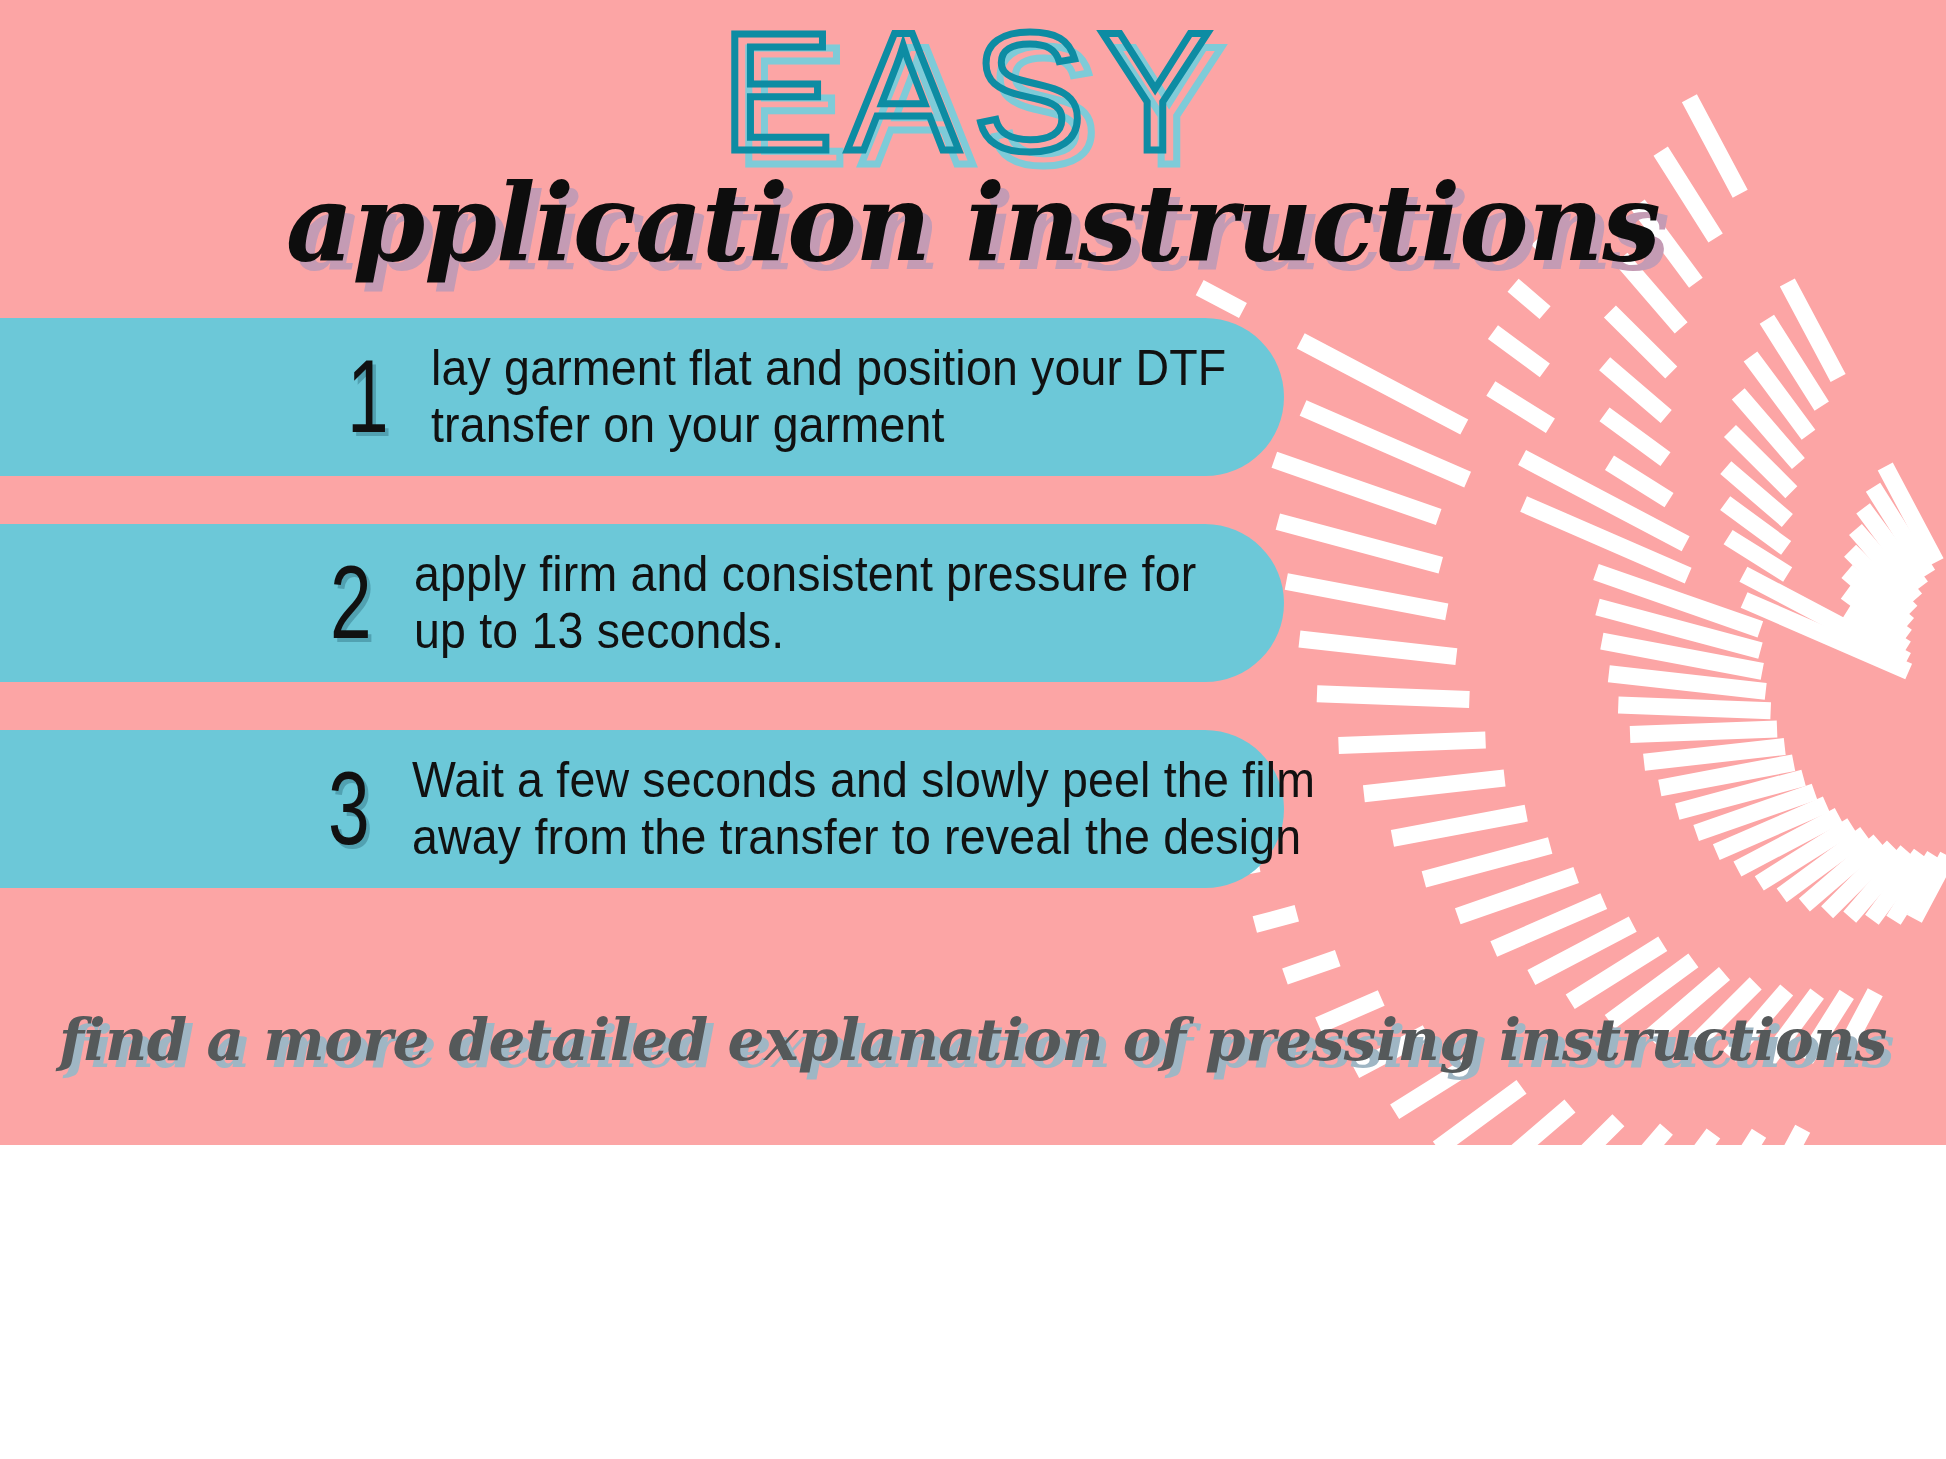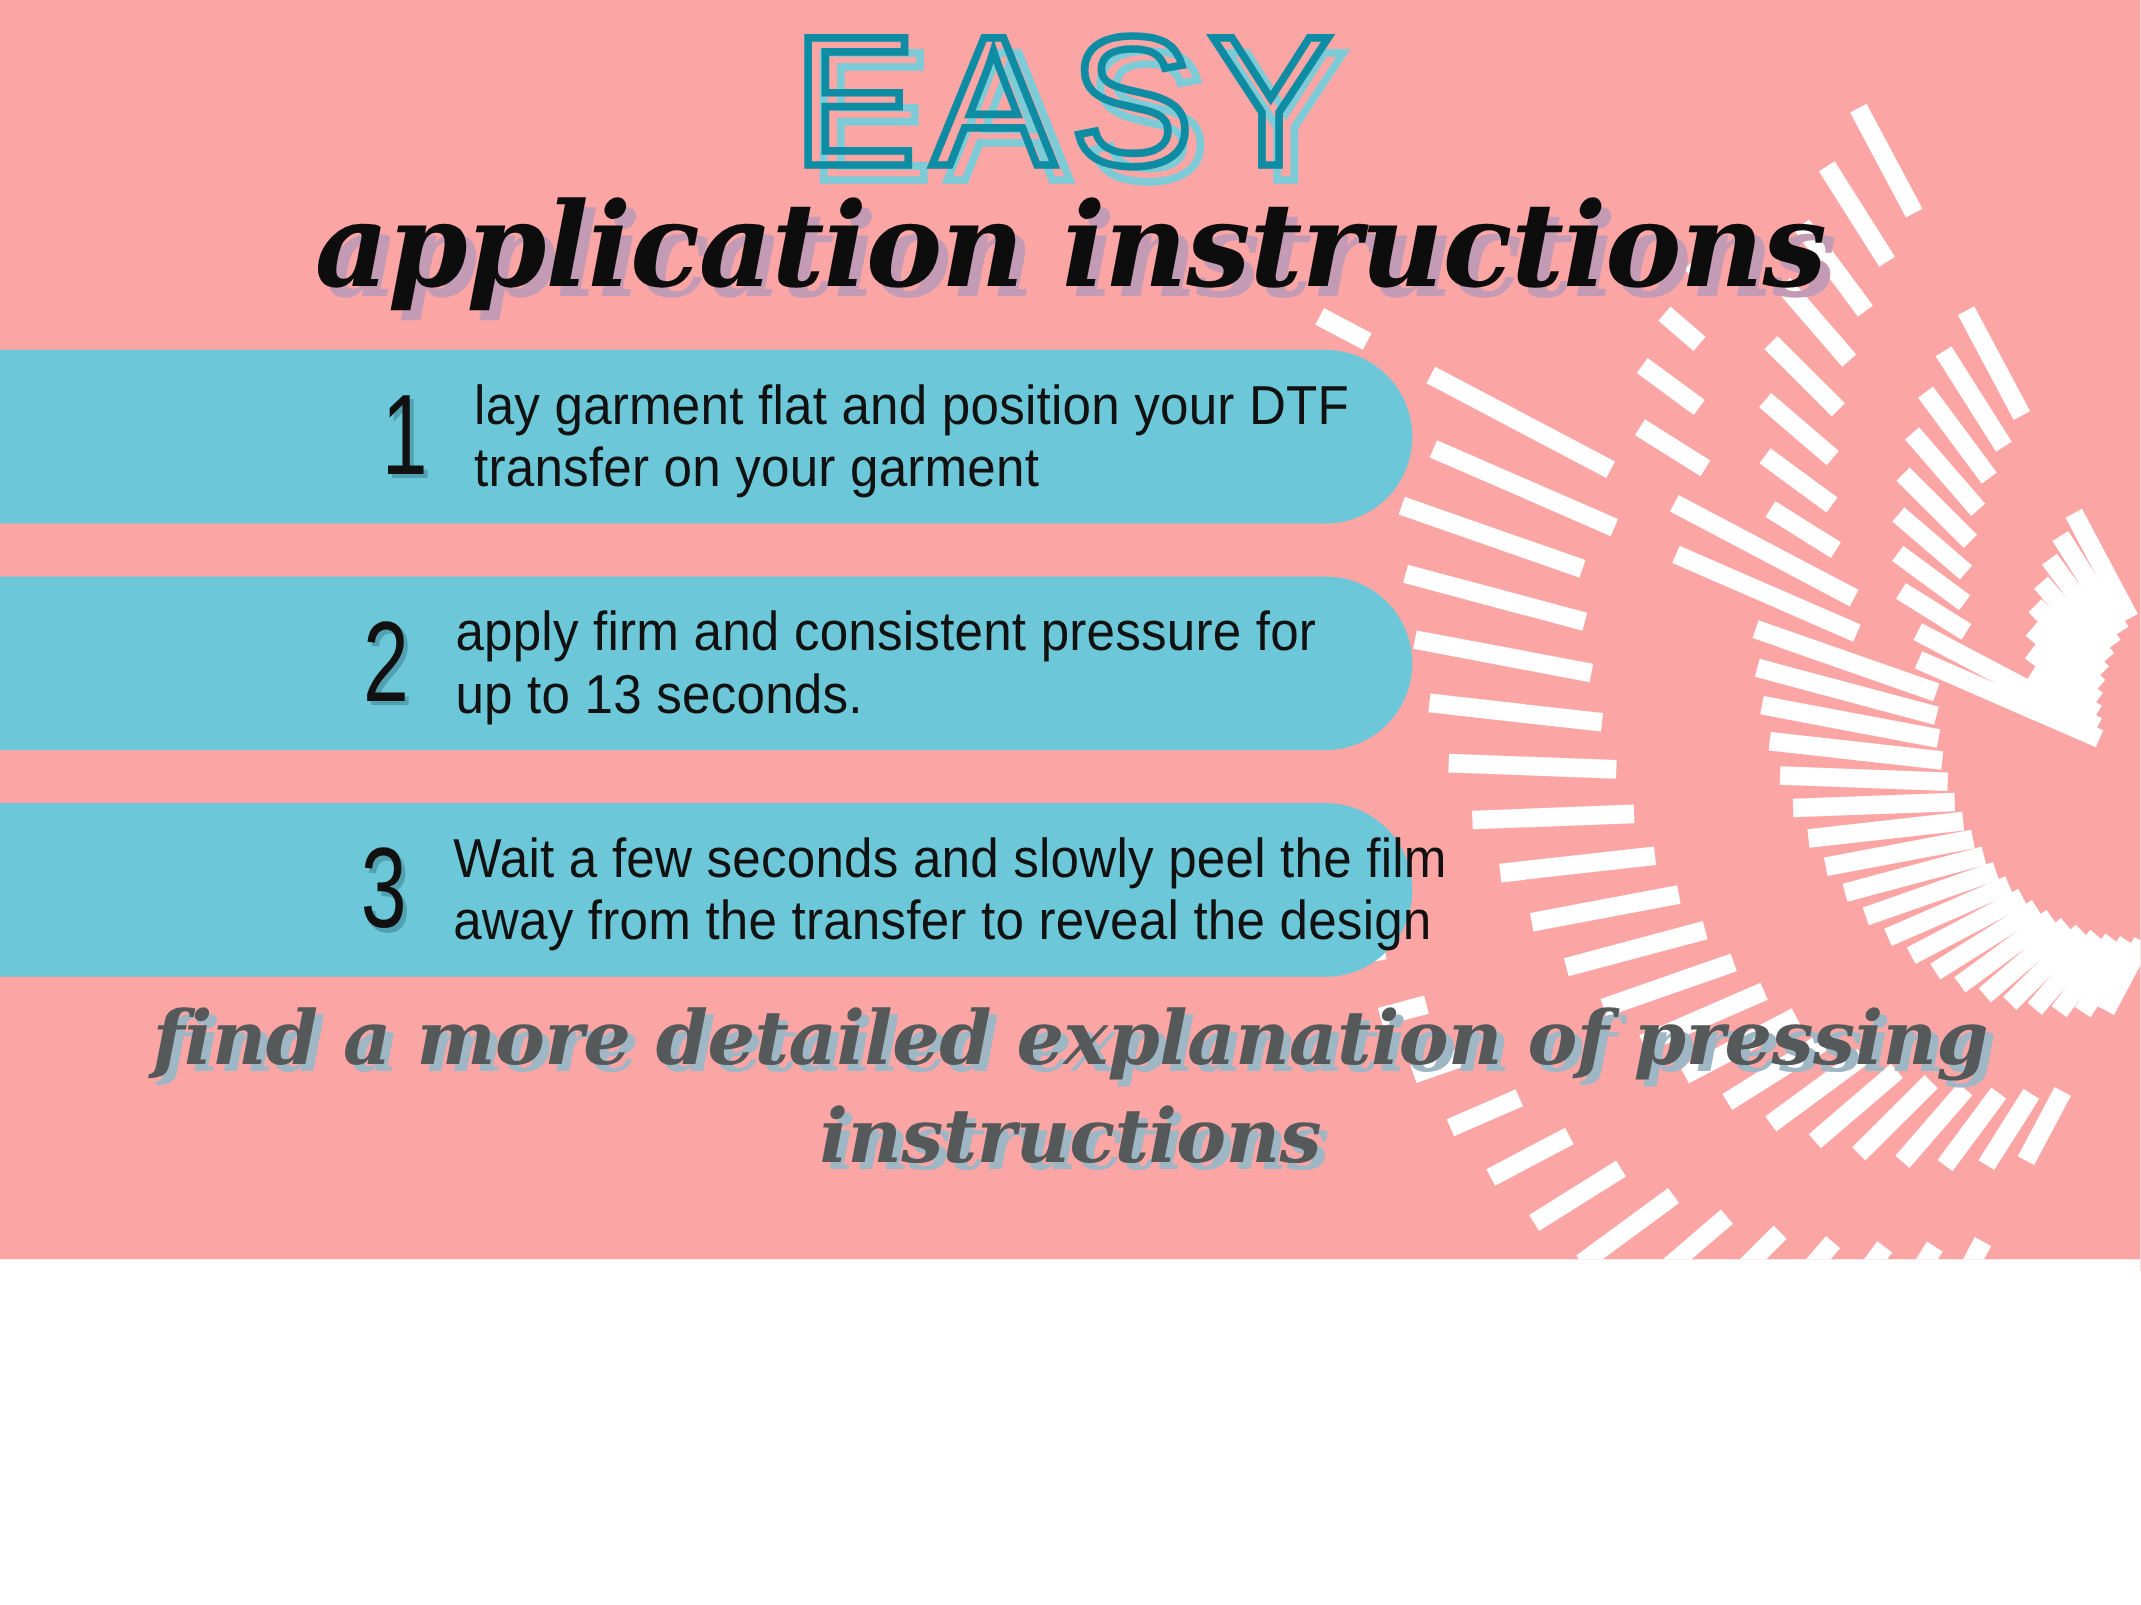--- a/index.html
+++ b/index.html
@@ -133,21 +133,21 @@
     bottom: 66px;
     width: 100%;
     text-align: center;
     z-index: 6;
   }
   .bottom-line {
     display: block;
     font-family: "DejaVu Serif", serif;
     font-style: italic;
     font-weight: bold;
-    font-size: 68px;
+    font-size: 58px;
     line-height: 1.32;
     color: #55595a;
     text-shadow: 7px 7px 0 #9fb6c4;
     letter-spacing: -0.5px;
   }
 </style>
 </head>
 <body>
 
 <div id="poster">

